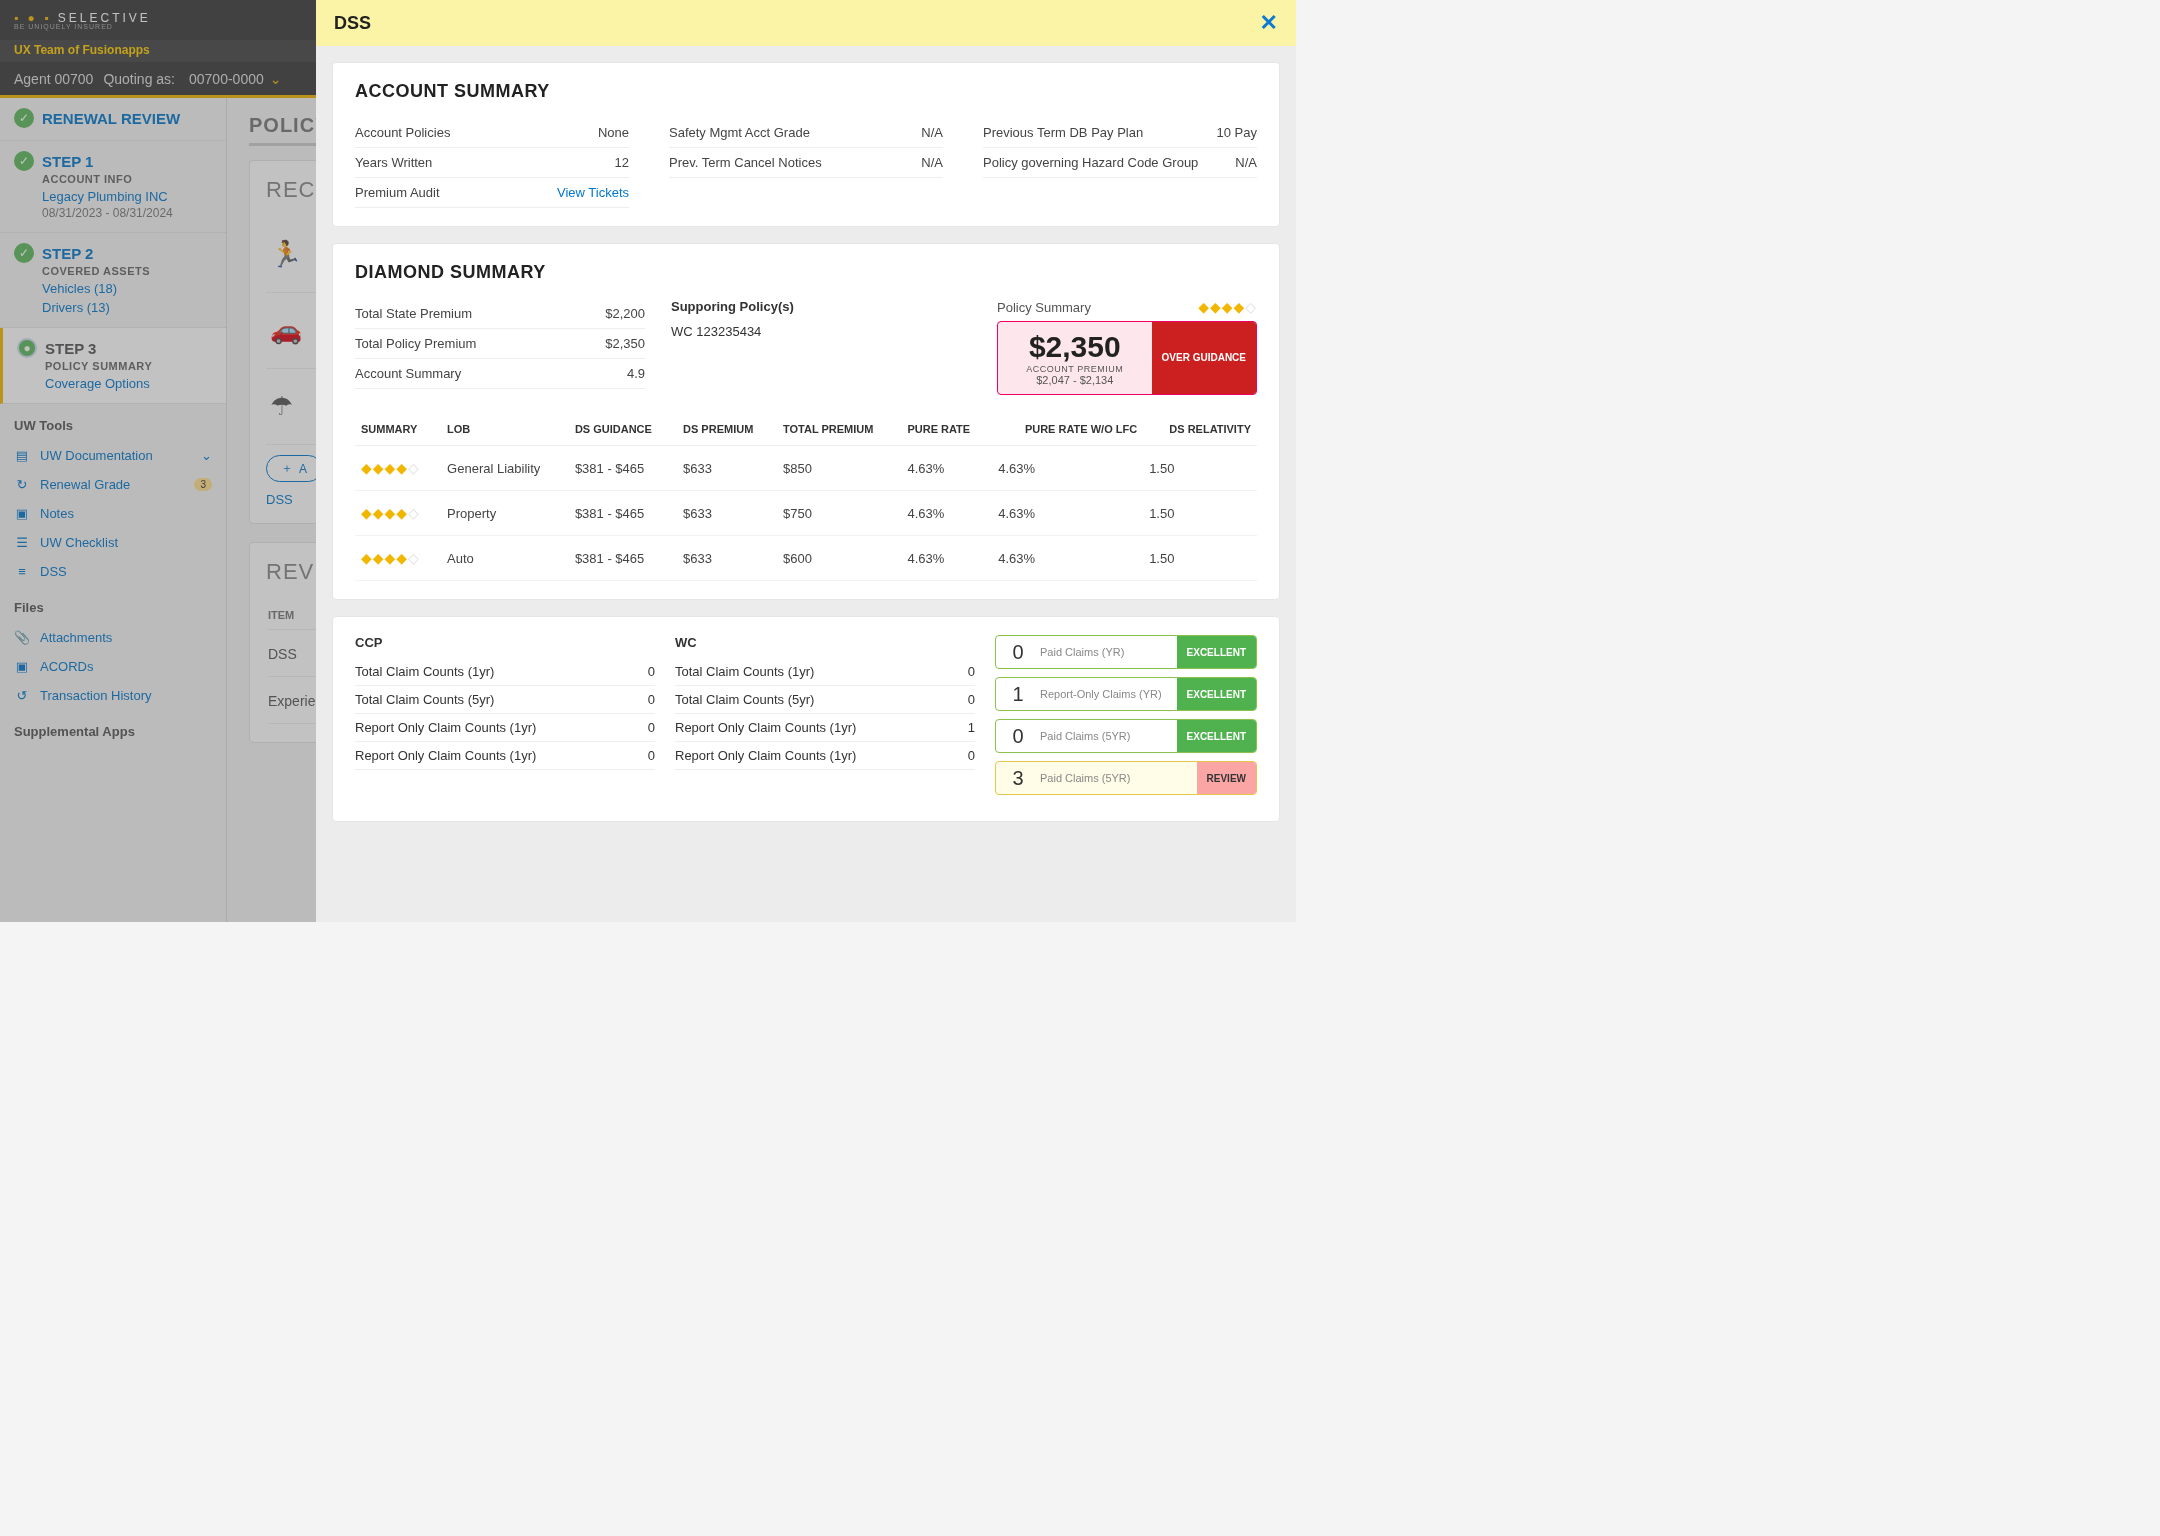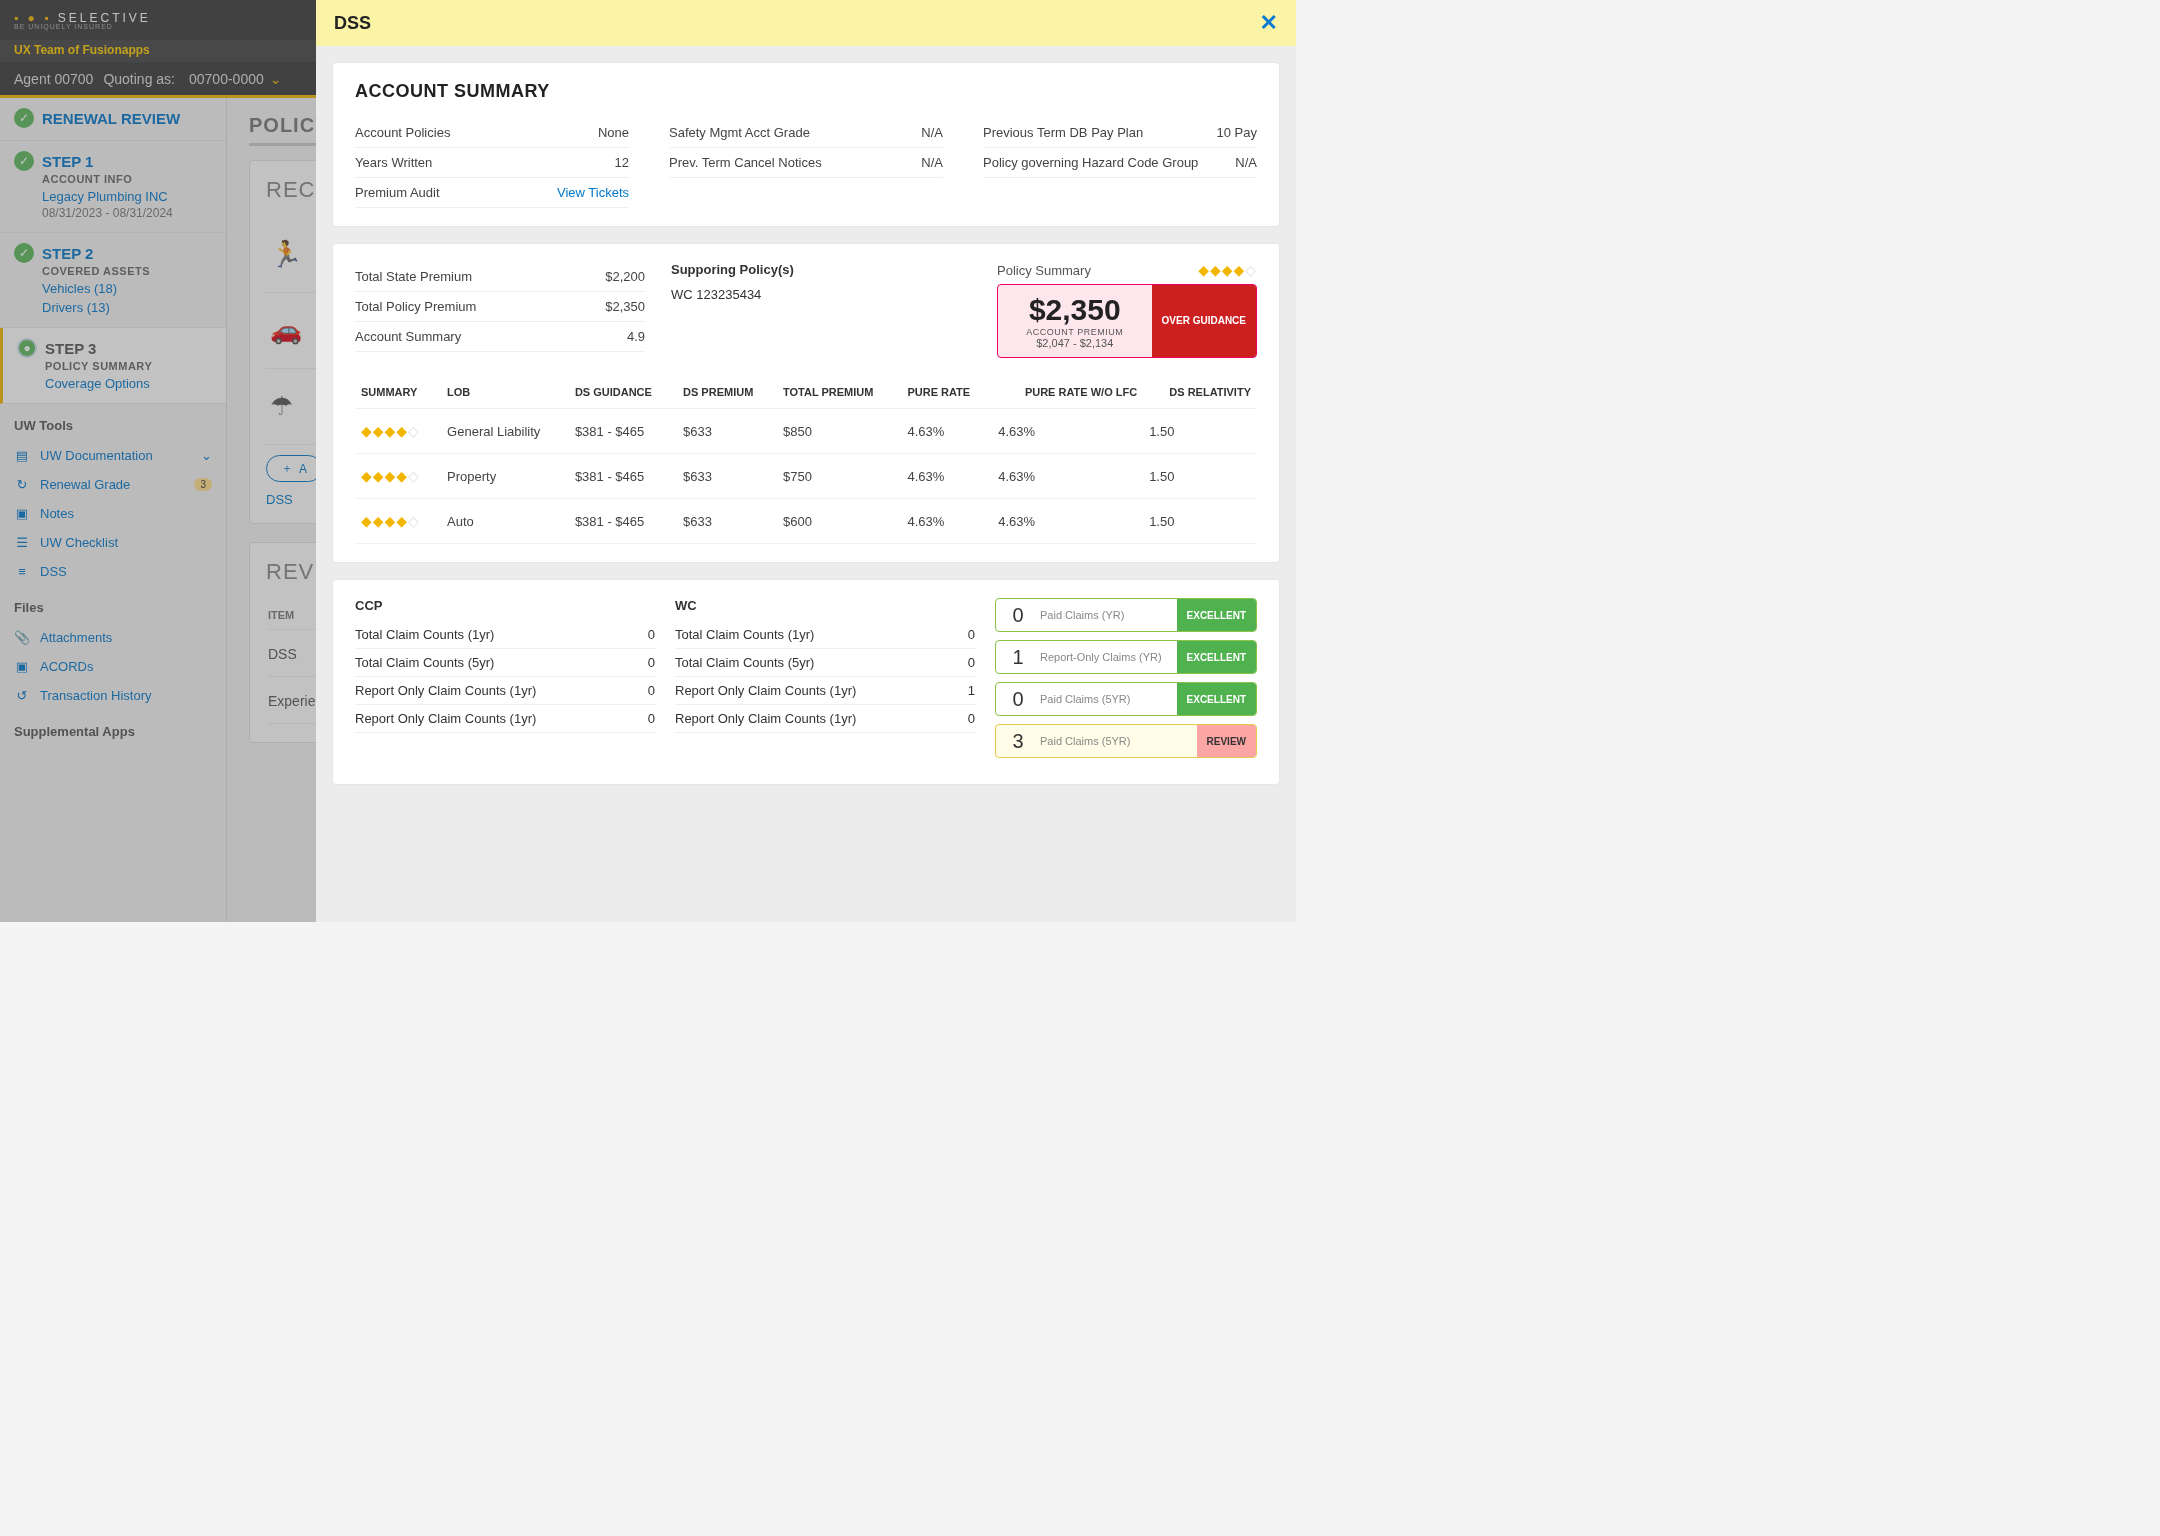--- a/index.html
+++ b/index.html
@@ -280,20 +280,21 @@
           </div>
         <div class="kv-row">
             <span class="k">Policy governing Hazard Code Group</span>
             <span class="v">N/A</span>
           </div>
       </div>
     </div>
   </div>
 
   <div class="panel">
+    <h3>DIAMOND SUMMARY</h3>
     <div class="ds-top">
       <div>
         <div class="kv-row">
             <span class="k">Total State Premium</span>
             <span class="v">$2,200</span>
           </div>
         <div class="kv-row">
             <span class="k">Total Policy Premium</span>
             <span class="v">$2,350</span>
           </div>

